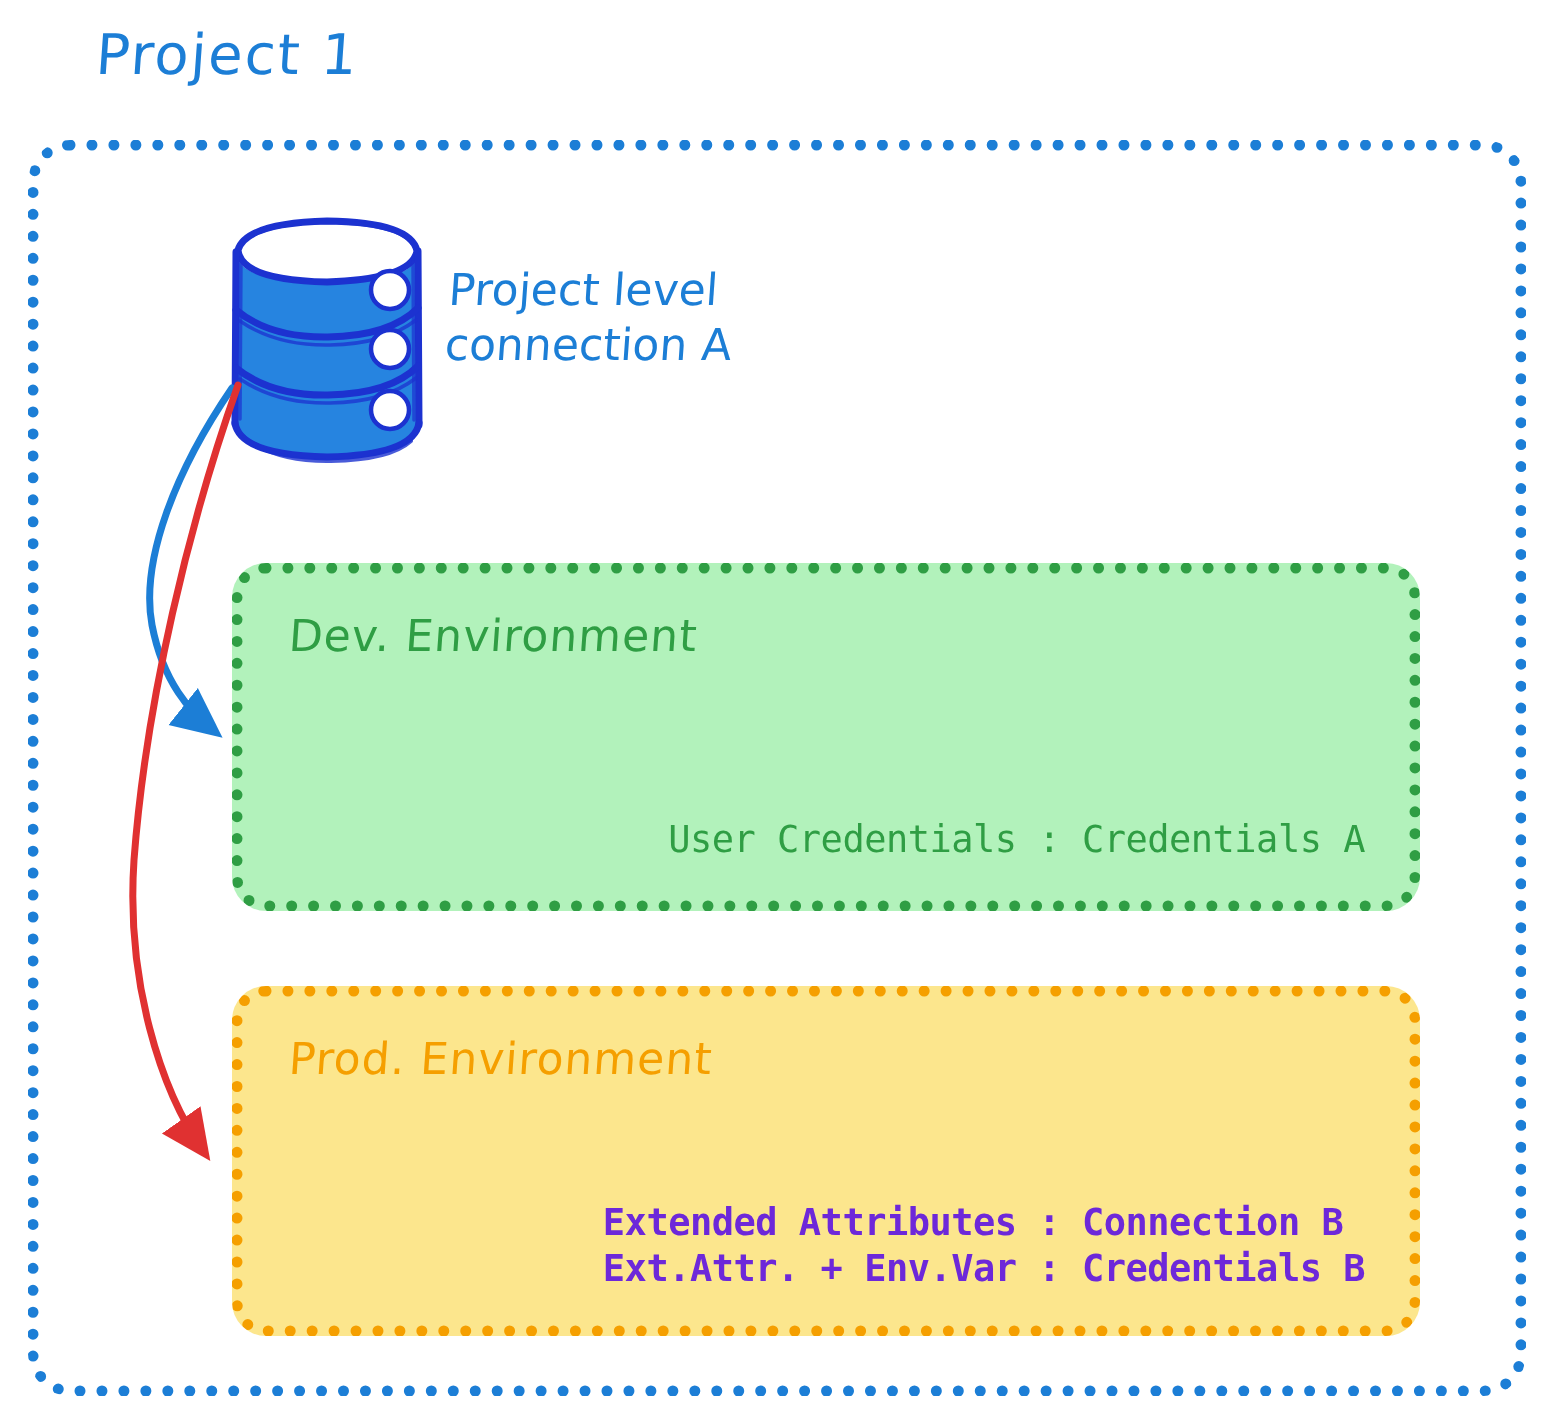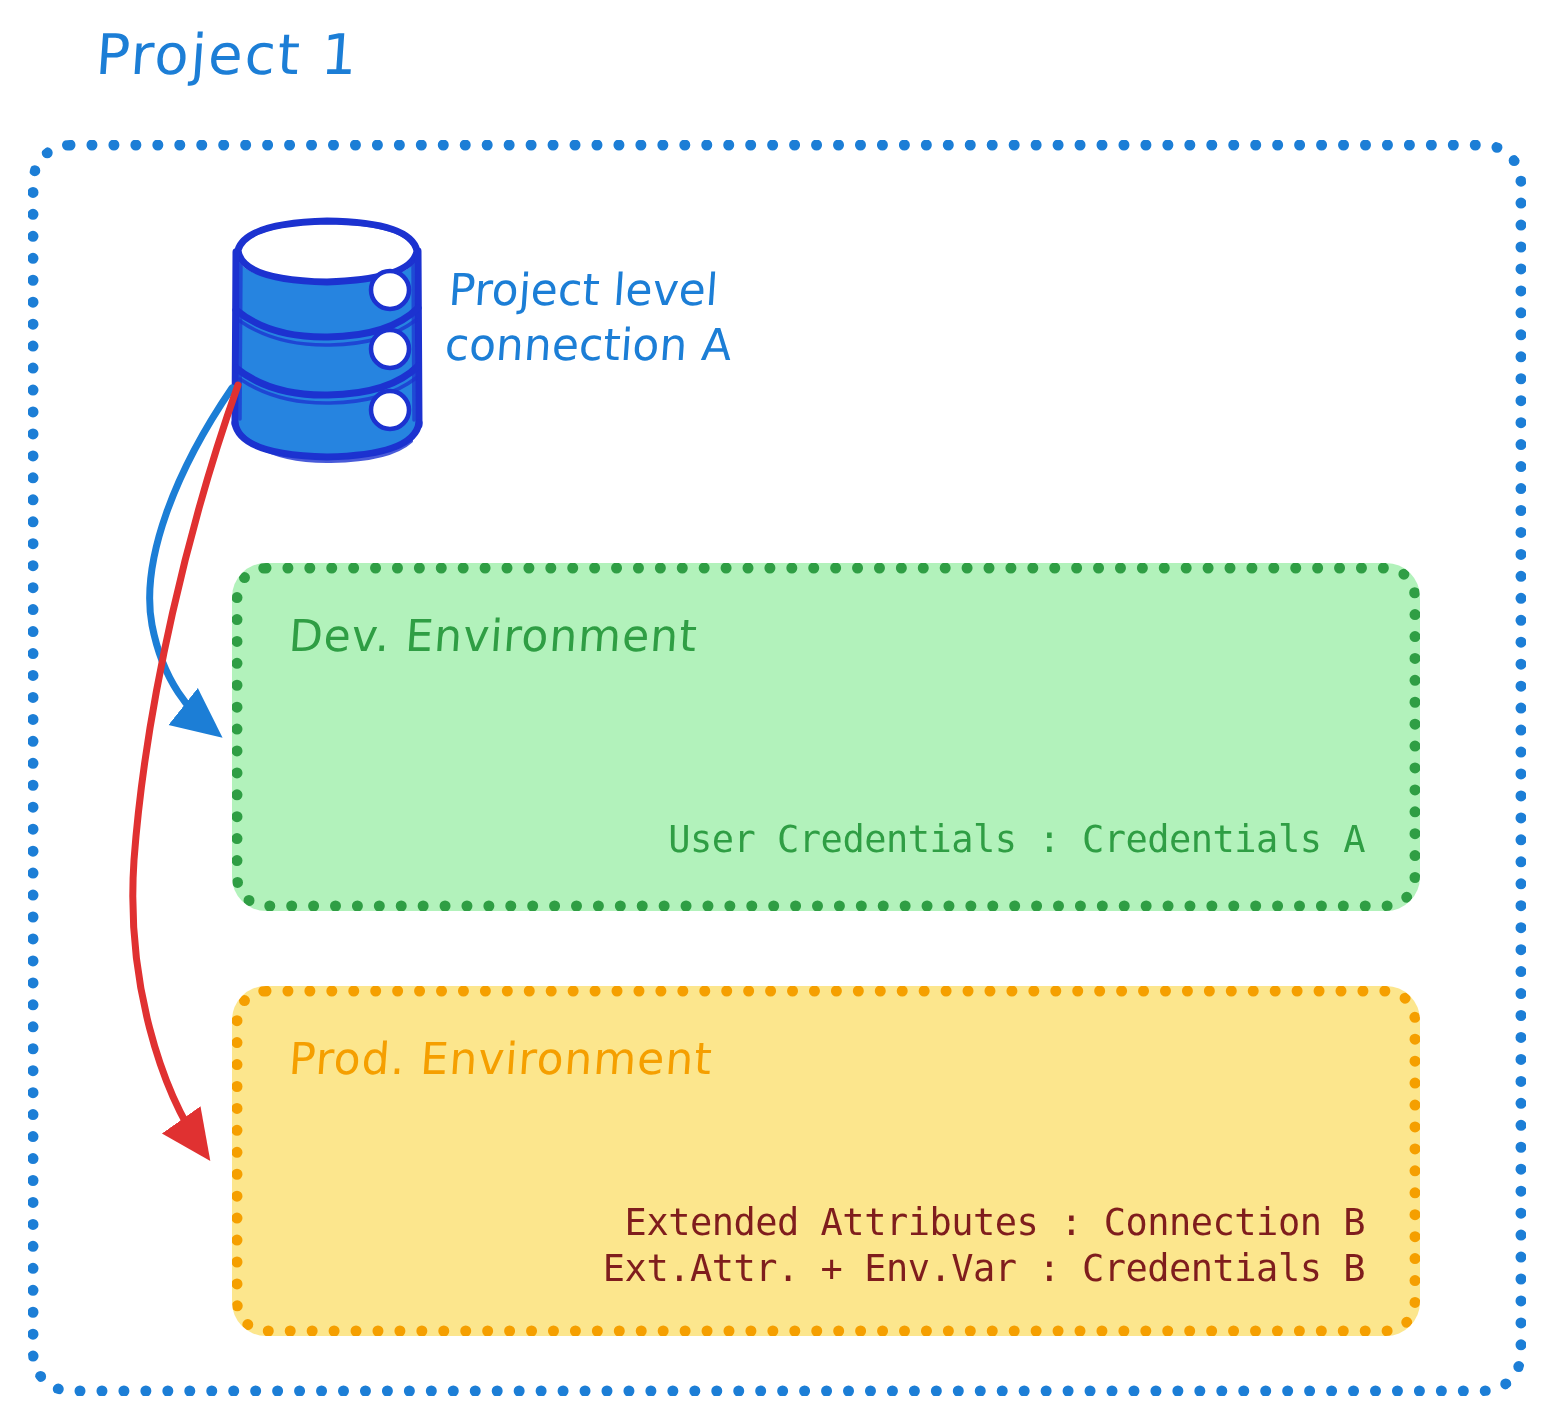--- a/index.html
+++ b/index.html
@@ -79,29 +79,29 @@
     white-space: nowrap;
     transform: skewX(-4deg);
   }
   .env-box.dev .env-title { color: #2f9e44; }
   .env-box.prod .env-title { color: #f59f00; }
 
   .env-lines {
     position: absolute;
     right: 44px;
     bottom: 34px;
-    text-align: right;
+    text-align: left;
     font-family: "DejaVu Sans Mono", monospace;
     font-size: 37px;
     line-height: 1.23;
     letter-spacing: -0.5px;
     white-space: pre;
   }
   .env-box.dev .env-lines { color: #2f9e44; bottom: 38px; }
-  .env-box.prod .env-lines { color: #7f1d1d; }
+  .env-box.prod .env-lines { color: #6d28d9; font-weight: bold; }
 
   
   .db-label {
     position: absolute;
     left: 447px;
     top: 262px;
     font-family: "DejaVu Sans", sans-serif;
     font-size: 44px;
     line-height: 1.25;
     color: #1c7ed6;

